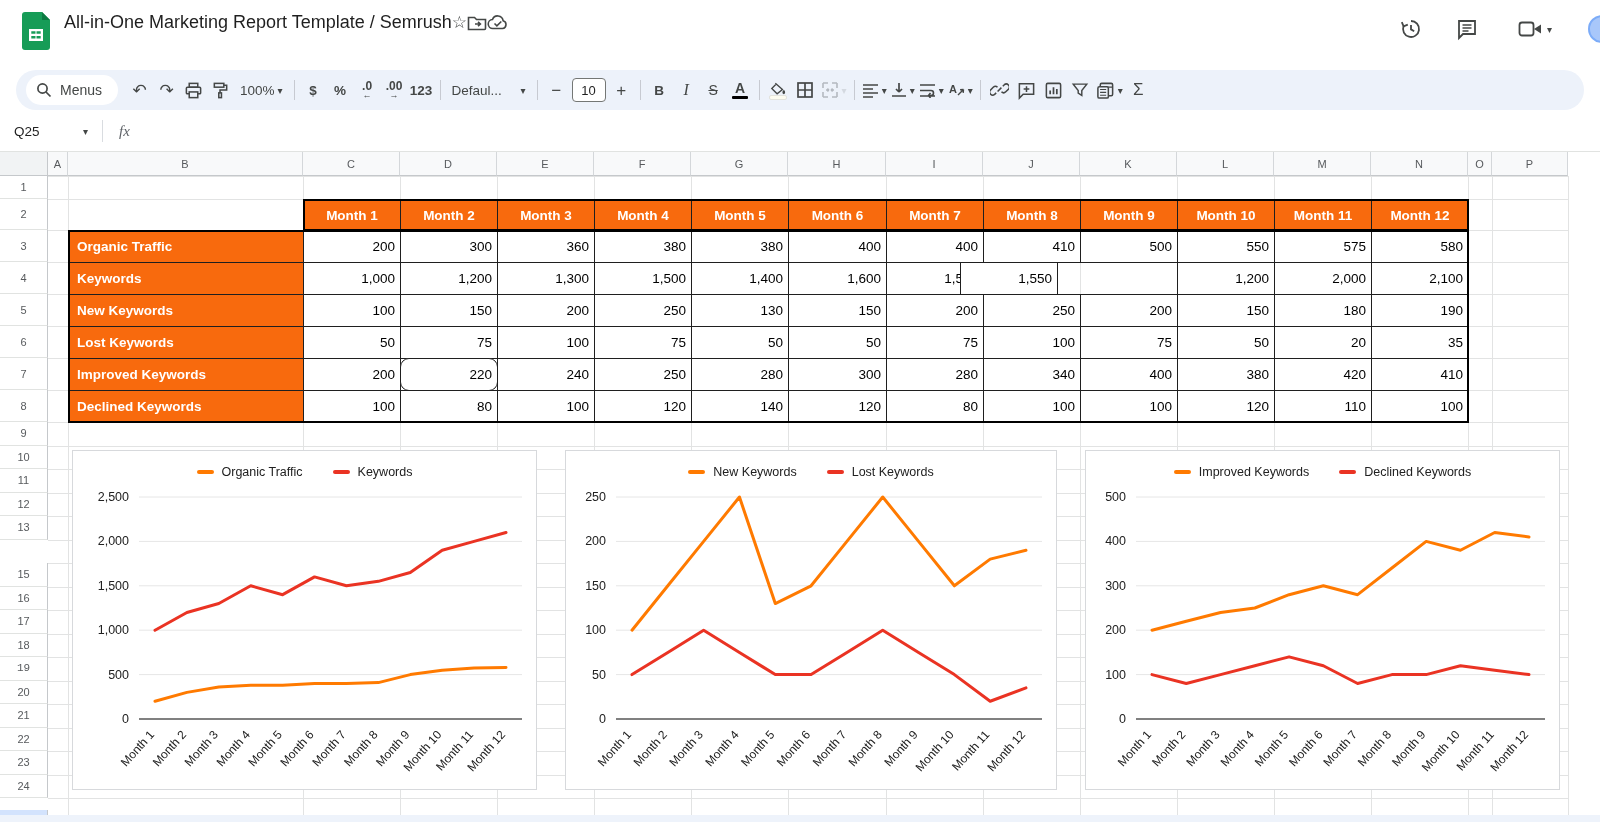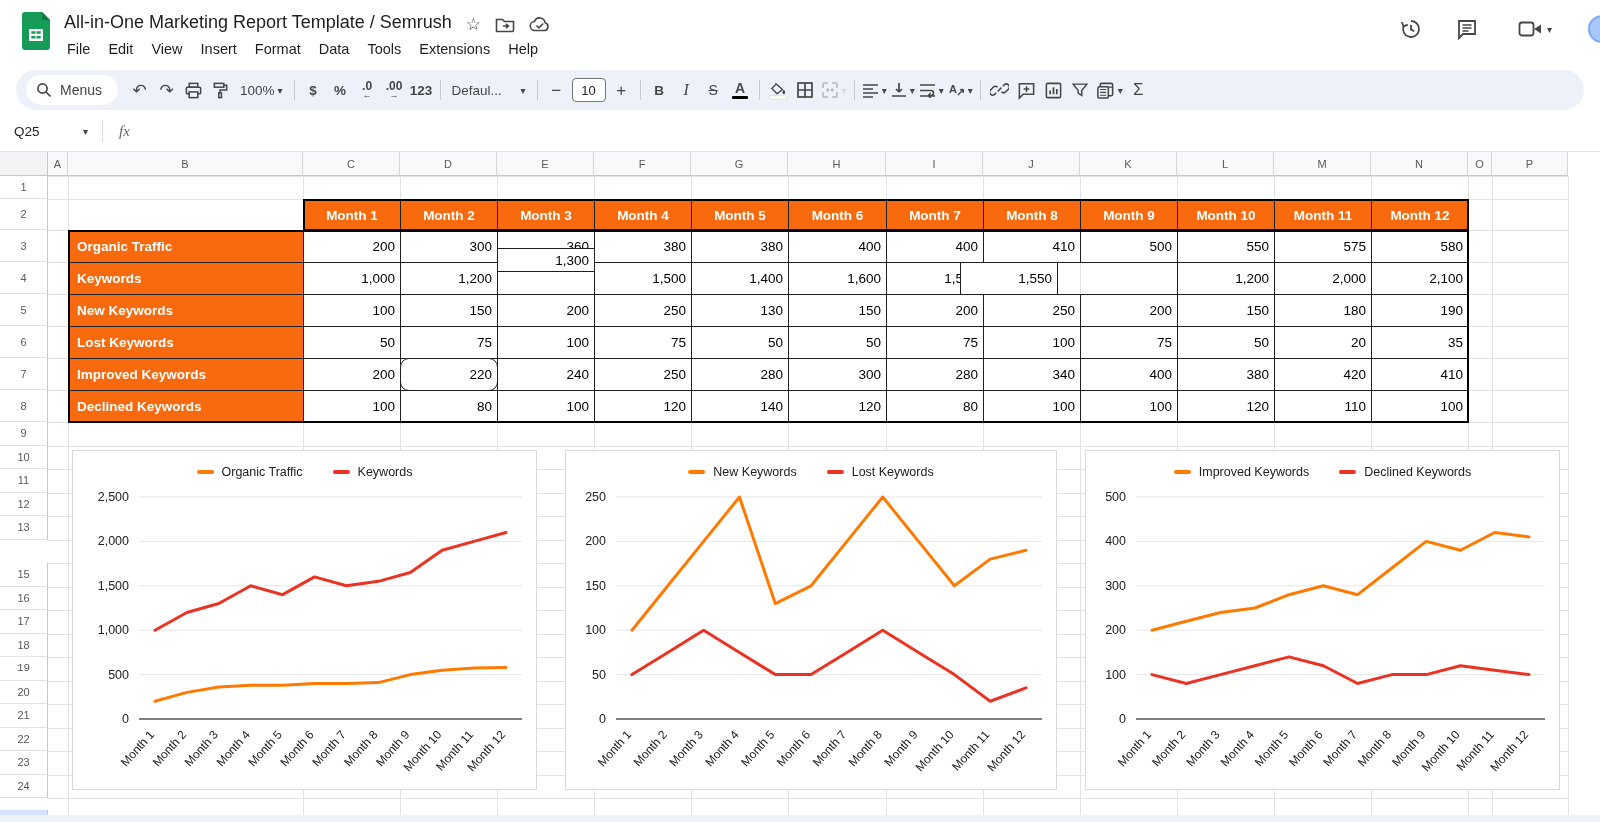--- a/index.html
+++ b/index.html
@@ -5,21 +5,21 @@
   * { box-sizing: border-box; }
   html,body { margin:0; padding:0; }
   body {
     width:1600px; height:822px; position:relative; overflow:hidden;
     font-family:"Liberation Sans", sans-serif; background:#fff; color:#1f1f1f;
   }
 
   
   .topbar { position:absolute; left:0; top:0; width:1600px; height:64px; background:#fff; }
   .logo { position:absolute; left:22px; top:12px; }
-  .titlerow { position:absolute; left:64px; top:12px; display:flex; align-items:flex-end; gap:14px; }
+  .titlerow { position:absolute; left:64px; top:12px; display:flex; align-items:center; }
   .doc-title { font-size:18px; color:#1f1f1f; white-space:nowrap; }
   .title-ic { color:#444746; font-size:17px; line-height:1; cursor:pointer; }
   .menubar { position:absolute; left:58px; top:38px; display:flex; }
   .menu-item { font-size:14.5px; color:#1f1f1f; padding:3px 9px; border-radius:8px; cursor:pointer; }
   .top-right { position:absolute; right:0; top:14px; display:flex; align-items:center; gap:26px; }
   .tr-ic { width:30px; height:30px; display:flex; align-items:center; justify-content:center; }
   .avatar-partial { width:28px; height:28px; border-radius:50%; background:#a8c7fa; border:2px solid #7cacf8; margin-right:-16px; }
   .dd { font-size:10px; color:#444746; margin-left:3px; }
   .dd.dis { color:#b8bcc1; }
 
@@ -106,31 +106,20 @@
     <span class="title-ic">☆</span>
     <svg class="title-ic" width="20" height="16" viewBox="0 0 20 16">
       <path d="M1.5 2.5 h6 l2 2 h9 v9 a1 1 0 0 1 -1 1 h-16 V2.5 z" fill="none" stroke="#444746" stroke-width="1.6"></path>
       <path d="M8 9 h5 M11 6.8 l2.4 2.2 L11 11.2" fill="none" stroke="#444746" stroke-width="1.6"></path>
     </svg>
     <svg class="title-ic" width="22" height="16" viewBox="0 0 22 16">
       <path d="M6 13.5 a4.5 4.5 0 0 1 -0.5 -9 a5.5 5.5 0 0 1 10.6 1.2 a4 4 0 0 1 -0.6 7.8 z" fill="none" stroke="#444746" stroke-width="1.6"></path>
       <path d="M7.5 8.5 l2.4 2.4 l4.4 -4.4" fill="none" stroke="#444746" stroke-width="1.6"></path>
     </svg>
   </div>
-  <nav class="menubar" id="menubar">
-      <div class="menu-item">File</div>
-      <div class="menu-item">Edit</div>
-      <div class="menu-item">View</div>
-      <div class="menu-item">Insert</div>
-      <div class="menu-item">Format</div>
-      <div class="menu-item">Data</div>
-      <div class="menu-item">Tools</div>
-      <div class="menu-item">Extensions</div>
-      <div class="menu-item">Help</div>
-    </nav>
   <div class="top-right">
     <div class="tr-ic">
       <svg width="24" height="24" viewBox="0 0 24 24">
           <path d="M12 4 a8 8 0 1 1 -7.4 5" fill="none" stroke="#444746" stroke-width="1.8"></path>
           <path d="M2.8 5.2 L4.6 9.4 L8.8 7.6" fill="none" stroke="#444746" stroke-width="1.8"></path>
           <path d="M12 8 v4.4 l3.2 1.8" fill="none" stroke="#444746" stroke-width="1.8"></path>
         </svg>
     </div>
     <div class="tr-ic">
       <svg width="24" height="24" viewBox="0 0 24 24">
@@ -417,21 +406,21 @@
     <div class="tcell val" style="left: 788px; top: 230px; width: 99px; height: 33px;">400</div>
     <div class="tcell val" style="left: 886px; top: 230px; width: 98px; height: 33px;">400</div>
     <div class="tcell val" style="left: 983px; top: 230px; width: 98px; height: 33px;">410</div>
     <div class="tcell val" style="left: 1080px; top: 230px; width: 98px; height: 33px;">500</div>
     <div class="tcell val" style="left: 1177px; top: 230px; width: 98px; height: 33px;">550</div>
     <div class="tcell val" style="left: 1274px; top: 230px; width: 98px; height: 33px;">575</div>
     <div class="tcell val" style="left: 1371px; top: 230px; width: 98px; height: 33px;">580</div>
     <div class="tcell label" style="left: 68px; top: 262px; width: 236px; height: 33px;">Keywords</div>
     <div class="tcell val" style="left: 303px; top: 262px; width: 98px; height: 33px;">1,000</div>
     <div class="tcell val" style="left: 400px; top: 262px; width: 98px; height: 33px;">1,200</div>
-    <div class="tcell val" style="left: 497px; top: 248px; width: 98px; height: 24px;">1,300</div>
+    <div class="tcell val" style="left: 497px; top: 262px; width: 98px; height: 33px;">1,300</div>
     <div class="tcell val" style="left: 594px; top: 262px; width: 98px; height: 33px;">1,500</div>
     <div class="tcell val" style="left: 691px; top: 262px; width: 98px; height: 33px;">1,400</div>
     <div class="tcell val" style="left: 788px; top: 262px; width: 99px; height: 33px;">1,600</div>
     <div class="tcell val" style="left: 886px; top: 262px; width: 98px; height: 33px;">1,500</div>
     <div class="tcell val" style="left: 960px; top: 262px; width: 98px; height: 33px;">1,550</div>
     <div class="tcell val" style="left: 1080px; top: 262px; width: 98px; height: 33px; margin-top: 39px;">1,650</div>
     <div class="tcell val" style="left: 1177px; top: 262px; width: 98px; height: 33px;">1,200</div>
     <div class="tcell val" style="left: 1274px; top: 262px; width: 98px; height: 33px;">2,000</div>
     <div class="tcell val" style="left: 1371px; top: 262px; width: 98px; height: 33px; padding-left: 21px;">2,100</div>
     <div class="tcell label" style="left: 68px; top: 294px; width: 236px; height: 33px;">New Keywords</div>

